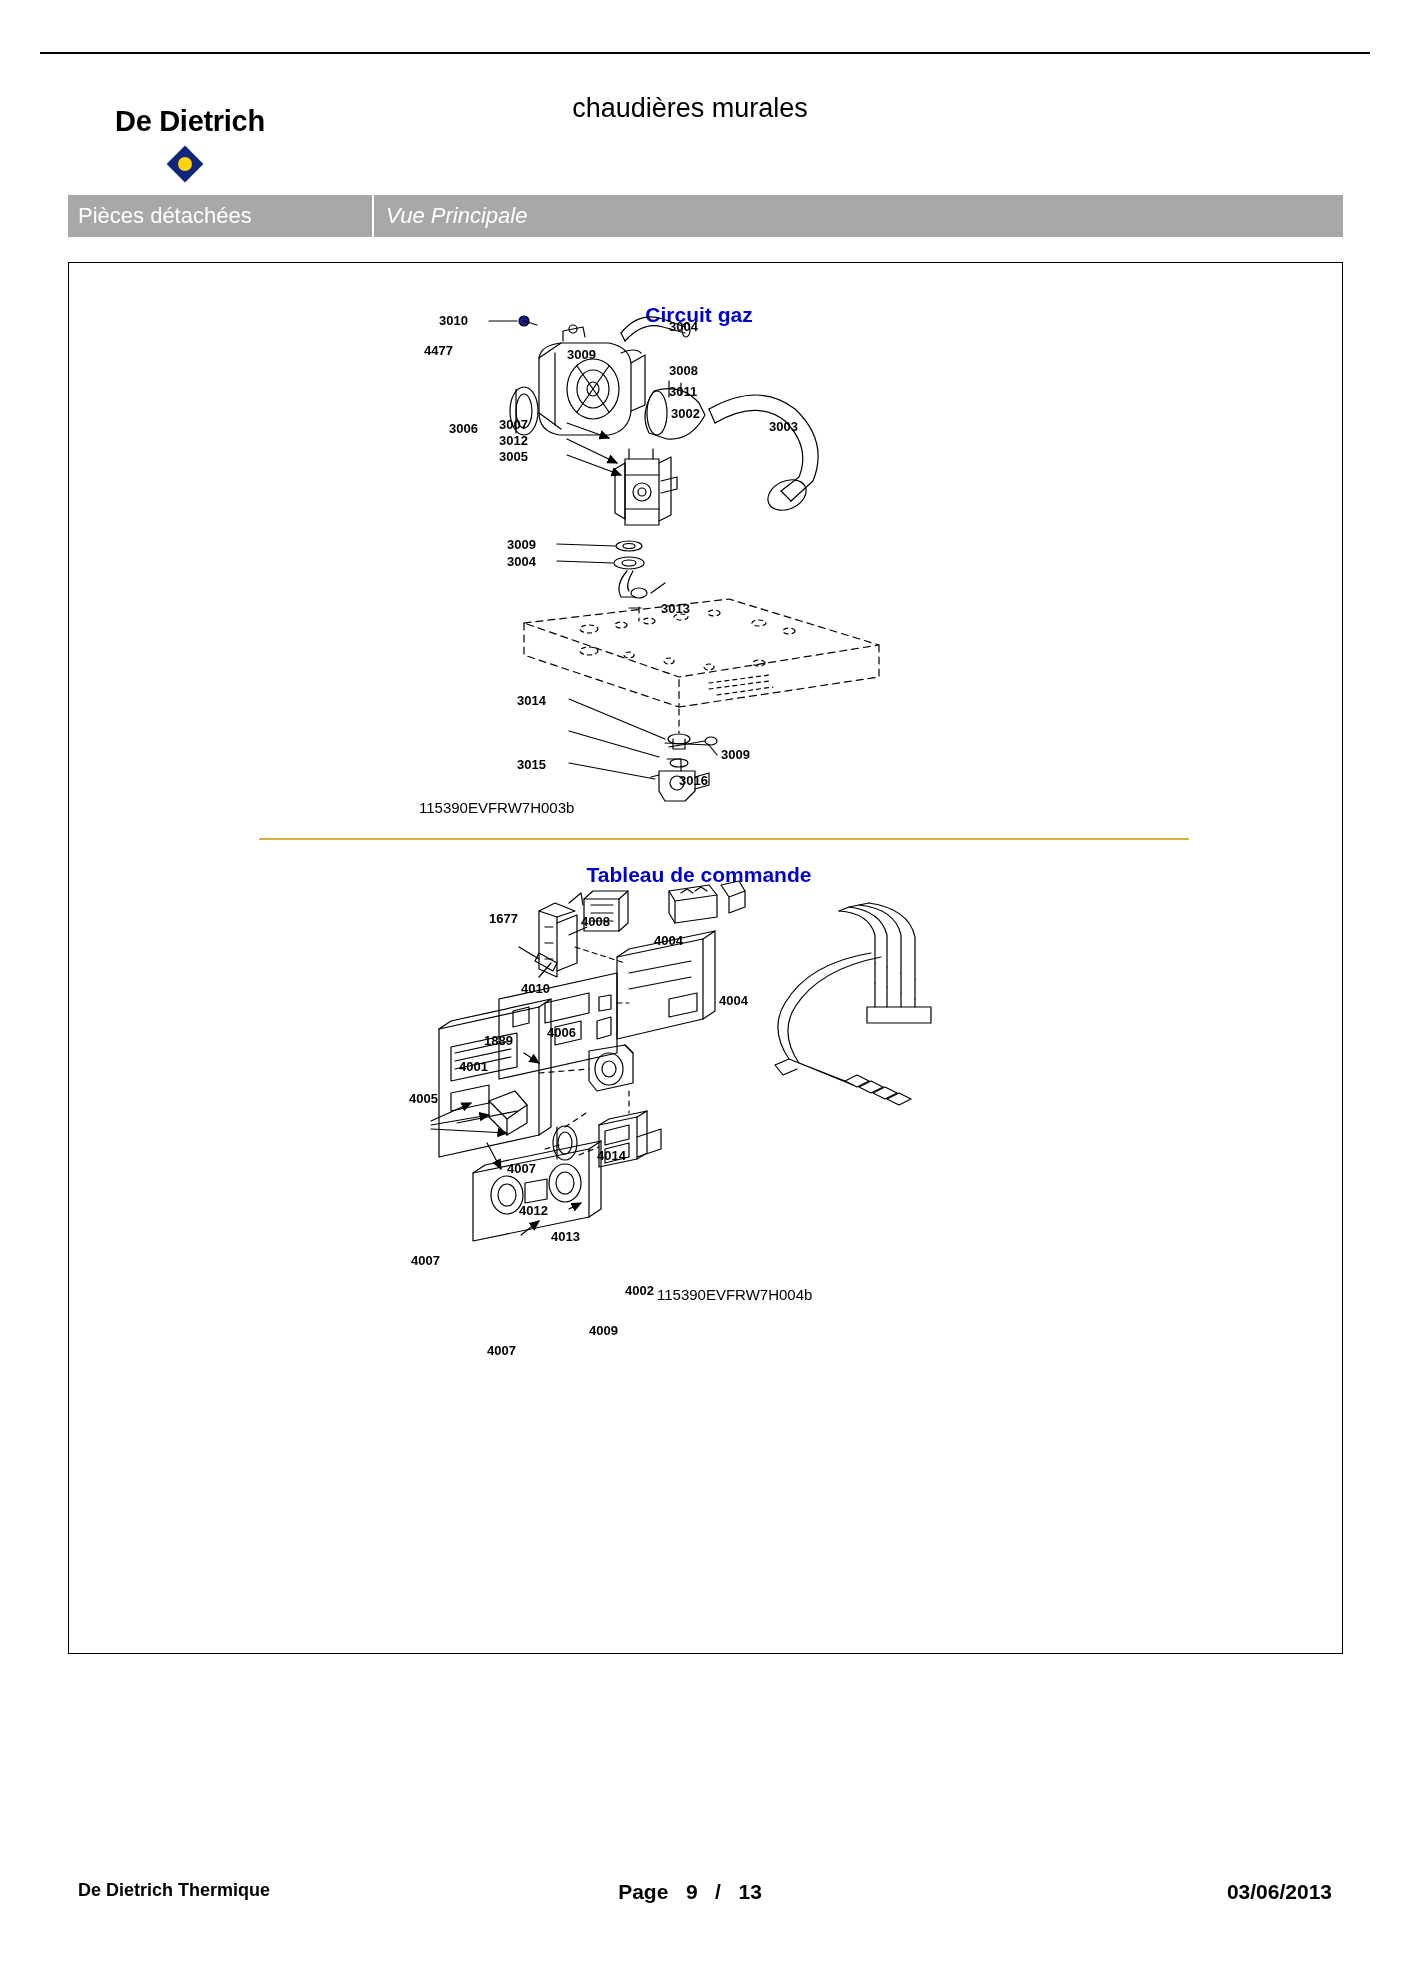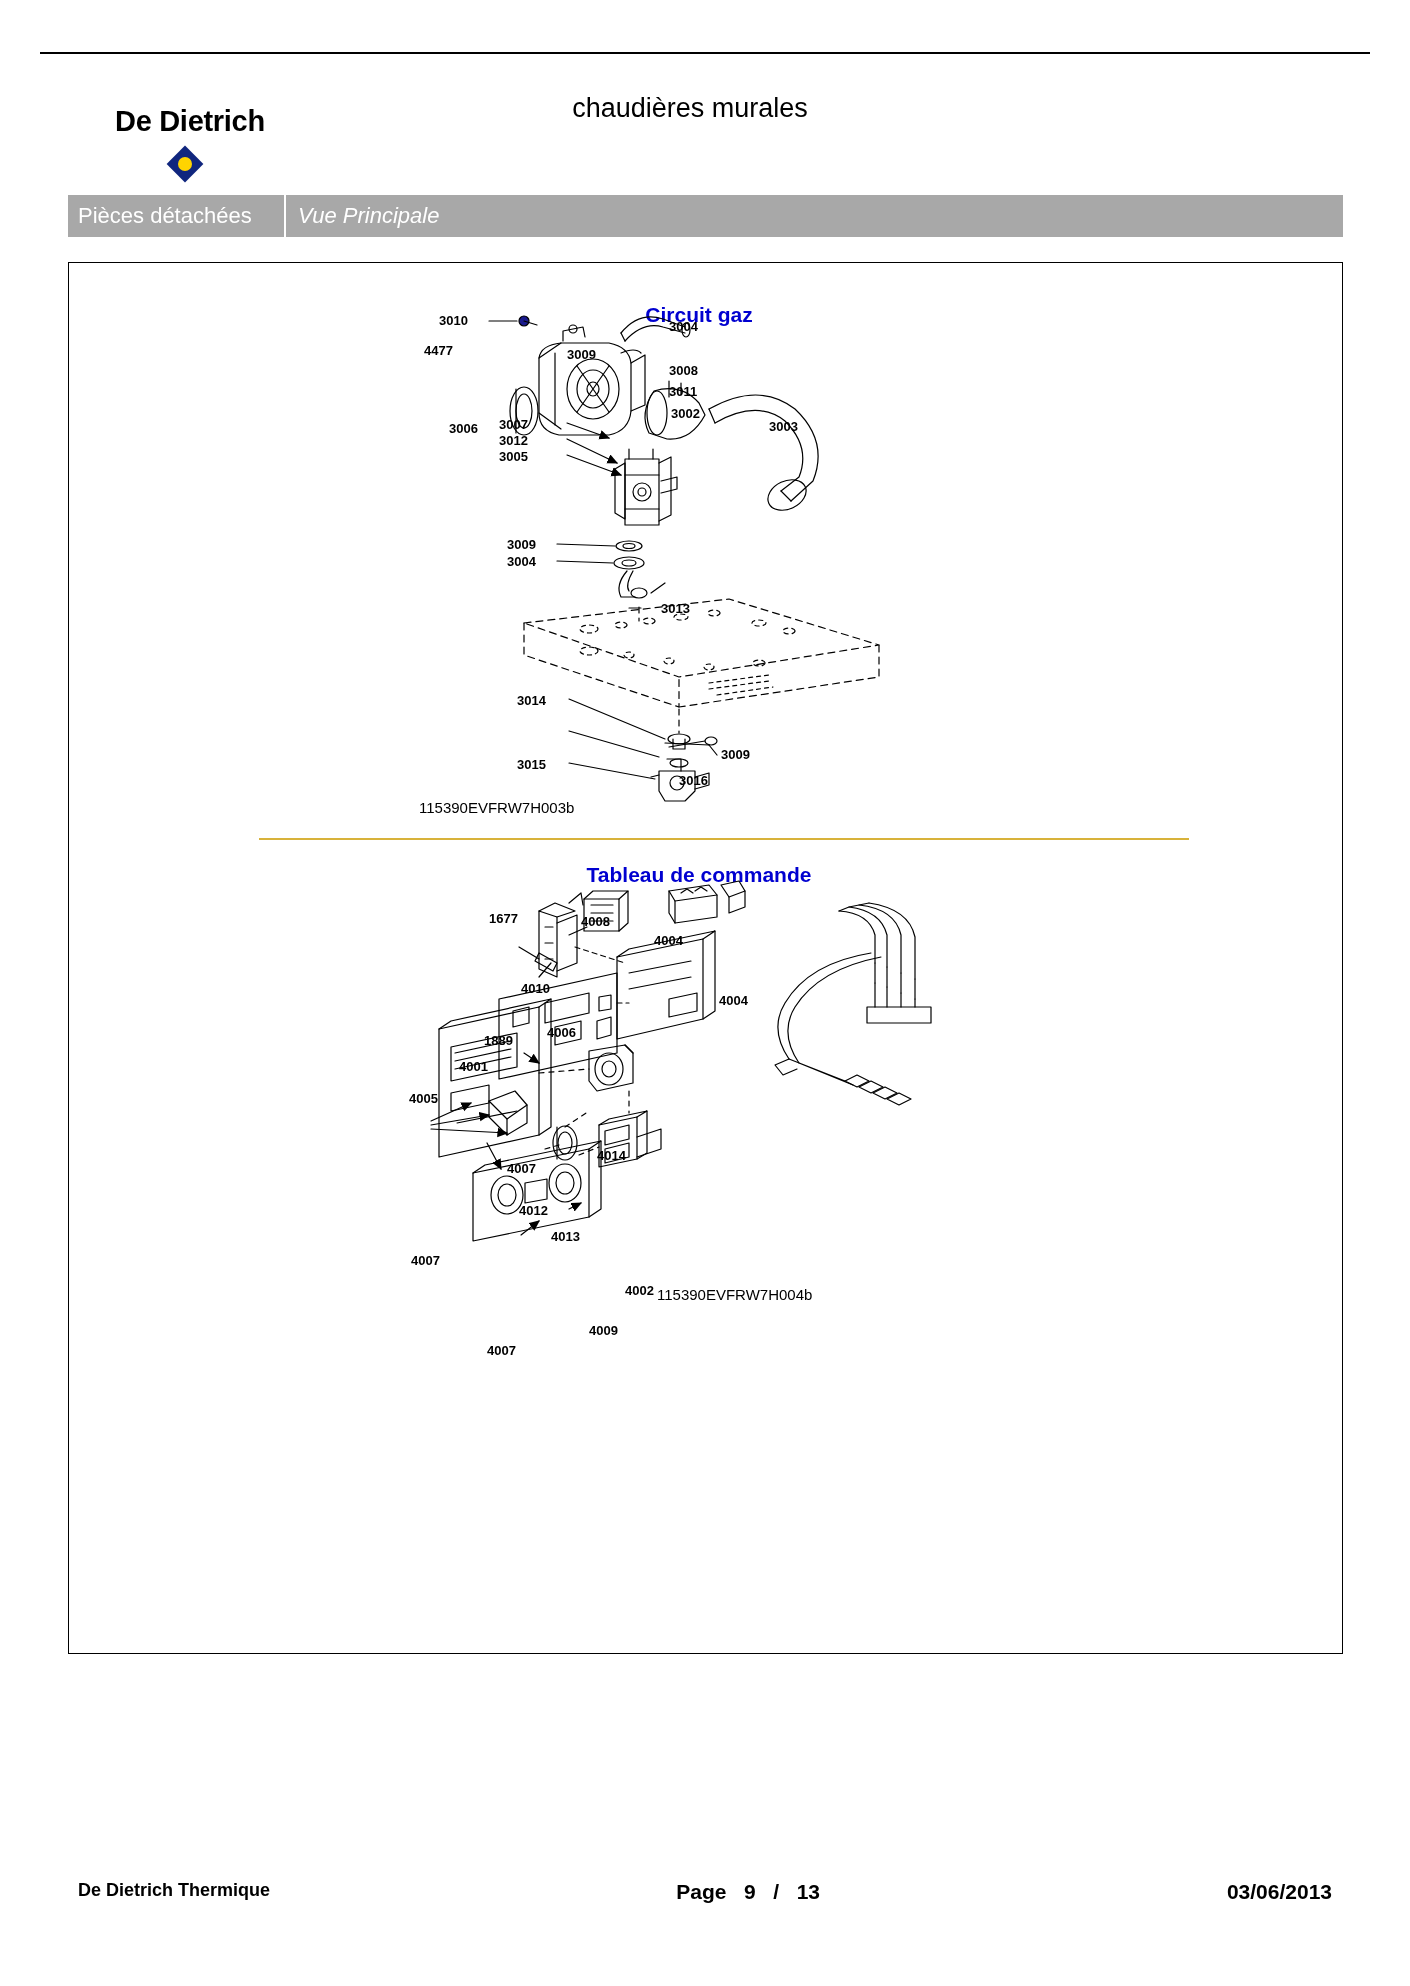--- a/index.html
+++ b/index.html
@@ -82,21 +82,21 @@
   .section-bar {
     position: absolute;
     left: 68px; top: 195px;
     width: 1275px;
     height: 42px;
     background: #a8a8a8;
     display: flex;
     align-items: center;
   }
   .section-bar .cell1 {
-    width: 216px;
+    width: 304px;
     padding-left: 10px;
     font-size: 22px;
     color: #ffffff;
     box-sizing: border-box;
   }
   .section-bar .divider {
     width: 2px;
     height: 42px;
     background: #ffffff;
   }
@@ -159,21 +159,21 @@
     left: 78px; top: 1880px;
     font-size: 18px;
     font-weight: bold;
   }
   .footer-center {
     position: absolute;
     left: 560px; top: 1880px;
     font-size: 21px;
     font-weight: bold;
     width: 260px;
-    text-align: right;
+    text-align: center;
   }
   .footer-right {
     position: absolute;
     right: 78px; top: 1880px;
     font-size: 21px;
     font-weight: bold;
   }
 </style>
 </head>
 <body>

